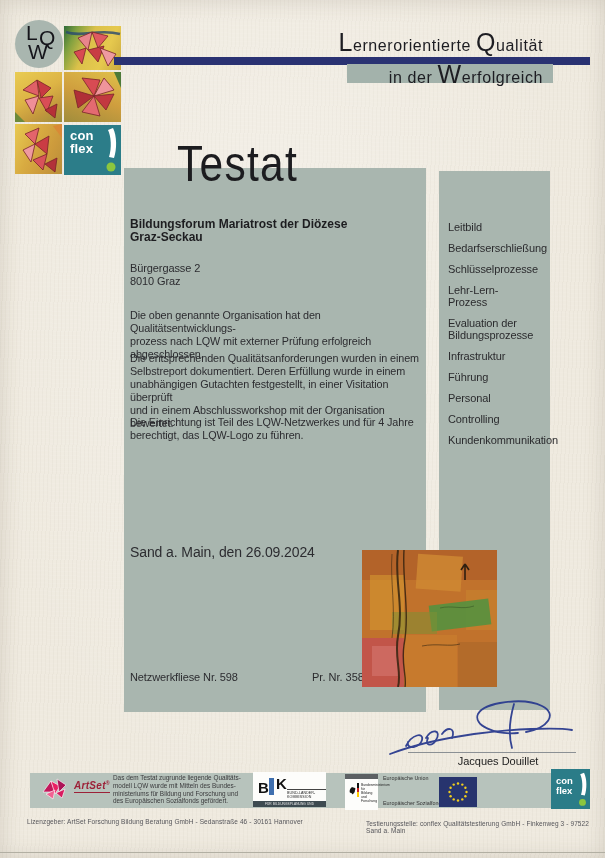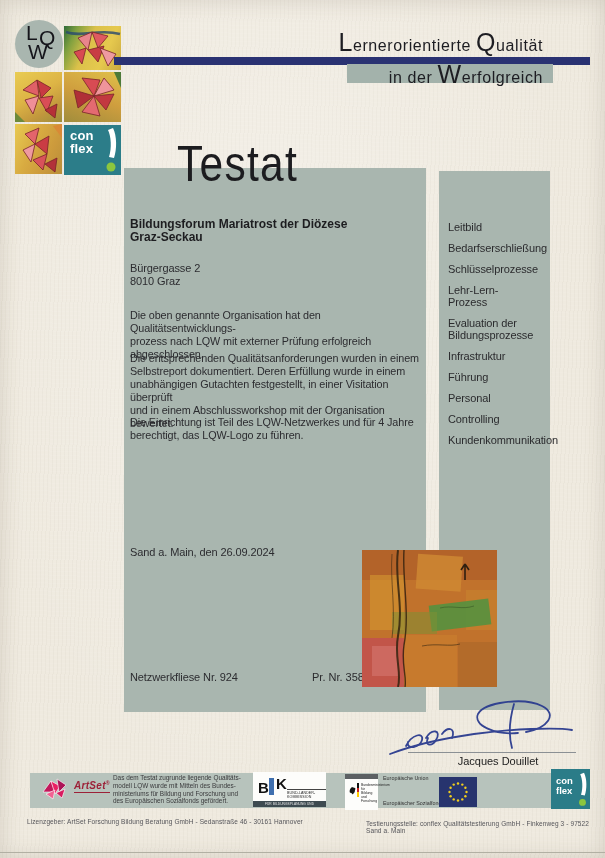--- a/index.html
+++ b/index.html
@@ -42,21 +42,21 @@
 
   
   .main-box{left:124px;top:168px;width:302px;height:544px;background:#a9b6af;}
   .sidebar{left:439px;top:171px;width:111px;height:539px;background:#a9b6af;padding:50px 16px 0 9px;box-sizing:border-box;}
   .sidebar-item{font-size:11px;line-height:12px;letter-spacing:-.1px;margin-bottom:9px;color:#2b2b2e;white-space:pre-line;}
   .title{left:177px;top:139px;font-size:50px;line-height:50px;font-weight:300;letter-spacing:1.5px;color:#1c1c1f;transform:scaleX(.85);transform-origin:left top;}
   .tblock{left:130px;width:294px;font-size:10.8px;line-height:13px;letter-spacing:-.1px;color:#2c2c30;}
   .org{top:218px;font-size:12px;font-weight:bold;line-height:12.5px;letter-spacing:0;color:#1d1d20;}
   .addr{top:262px;font-size:11px;}
   .p1{top:309px;} .p2{top:352px;} .p3{top:416px;} .p4{top:454px;}
-  .date{top:546px;font-size:11px;}
+  .date{top:546px;font-size:14px;}
   .netz{top:671px;font-size:11px;}
   .prnr{left:312px;top:671px;font-size:11px;width:120px;}
 
   
   .artwork{left:362px;top:550px;width:135px;height:137px;z-index:3;}
   .artwork svg{display:block;width:100%;height:100%;}
   .sig-svg{left:376px;top:694px;width:210px;height:72px;z-index:4;}
   .sig-line{left:408px;top:752px;width:168px;height:1px;background:#8b9094;}
   .sig-name{left:418px;top:755px;width:160px;text-align:center;font-size:11px;color:#222;}
 
@@ -185,21 +185,21 @@
 8010 Graz</div>
   <div class="abs tblock p1 pre">Die oben genannte Organisation hat den Qualitätsentwicklungs-
 prozess nach LQW mit externer Prüfung erfolgreich abgeschlossen.</div>
   <div class="abs tblock p2 pre">Die entsprechenden Qualitätsanforderungen wurden in einem
 Selbstreport dokumentiert. Deren Erfüllung wurde in einem
 unabhängigen Gutachten festgestellt, in einer Visitation überprüft
 und in einem Abschlussworkshop mit der Organisation bewertet.</div>
   <div class="abs tblock p3 pre">Die Einrichtung ist Teil des LQW-Netzwerkes und für 4 Jahre
 berechtigt, das LQW-Logo zu führen.</div>
   <div class="abs tblock date">Sand a. Main, den 26.09.2024</div>
-  <div class="abs tblock netz">Netzwerkfliese Nr. 924</div>
+  <div class="abs tblock netz">Netzwerkfliese Nr. 598</div>
   <div class="abs prnr" style="font-size:11px;">Pr. Nr. 358</div>
 
   <div class="abs artwork">
     <svg viewBox="0 0 135 137">
       <rect width="135" height="137" fill="#c1722c"></rect>
       <rect x="0" y="0" width="135" height="30" fill="#ad5f28" opacity=".75"></rect>
       <rect x="55" y="5" width="45" height="35" fill="#cf8a33" opacity=".8" transform="rotate(4 75 20)"></rect>
       <rect x="8" y="25" width="34" height="55" fill="#d2942f" opacity=".65"></rect>
       <rect x="104" y="40" width="31" height="40" fill="#c8842f" opacity=".6"></rect>
       <rect x="68" y="52" width="60" height="26" fill="#55913f" opacity=".9" transform="rotate(-7 98 65)"></rect>

